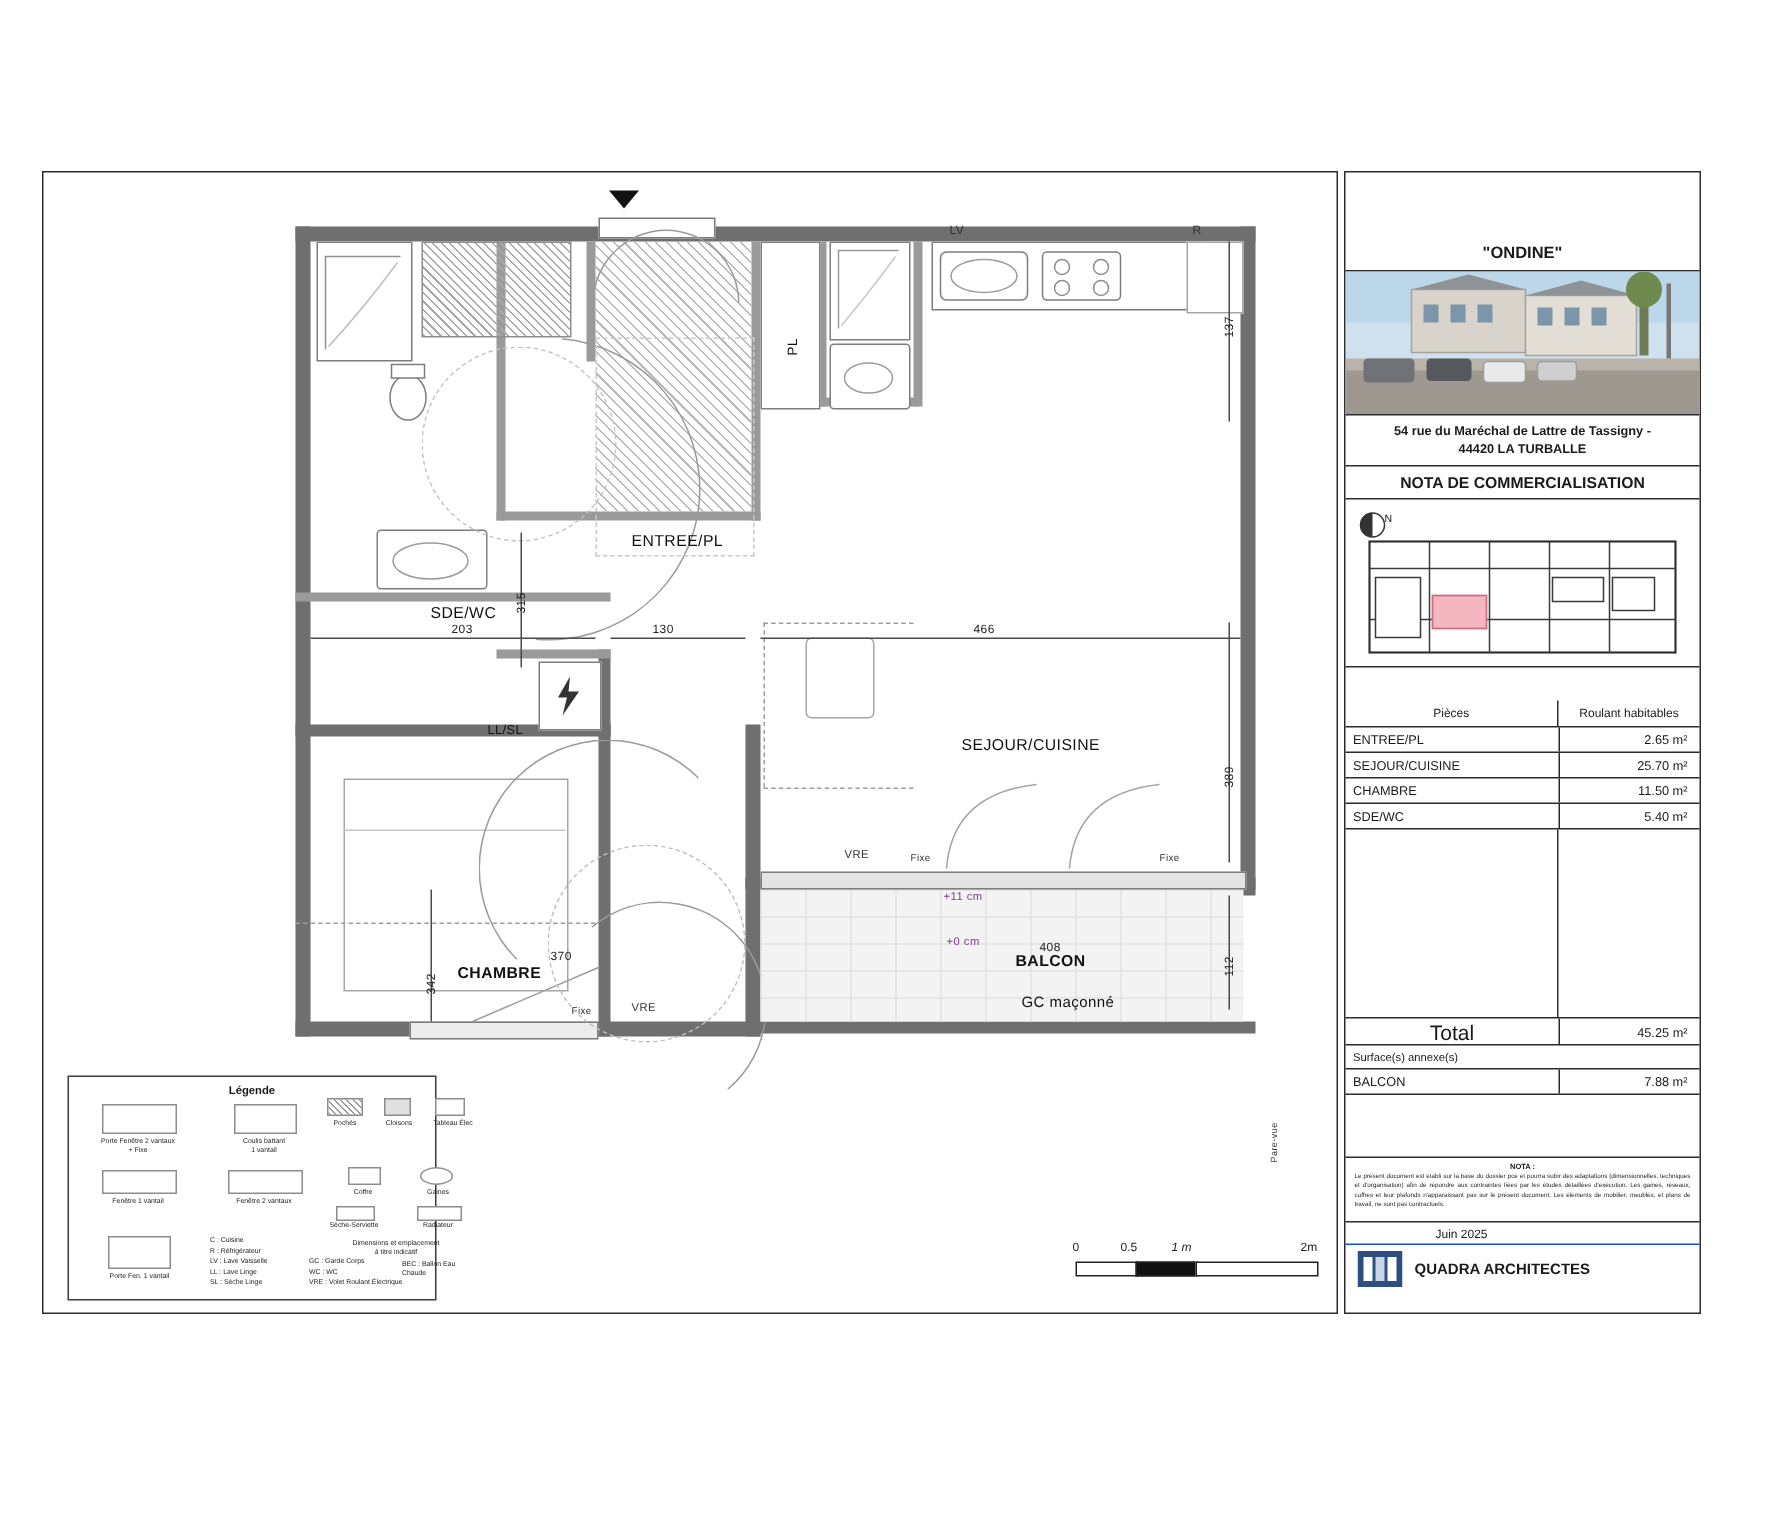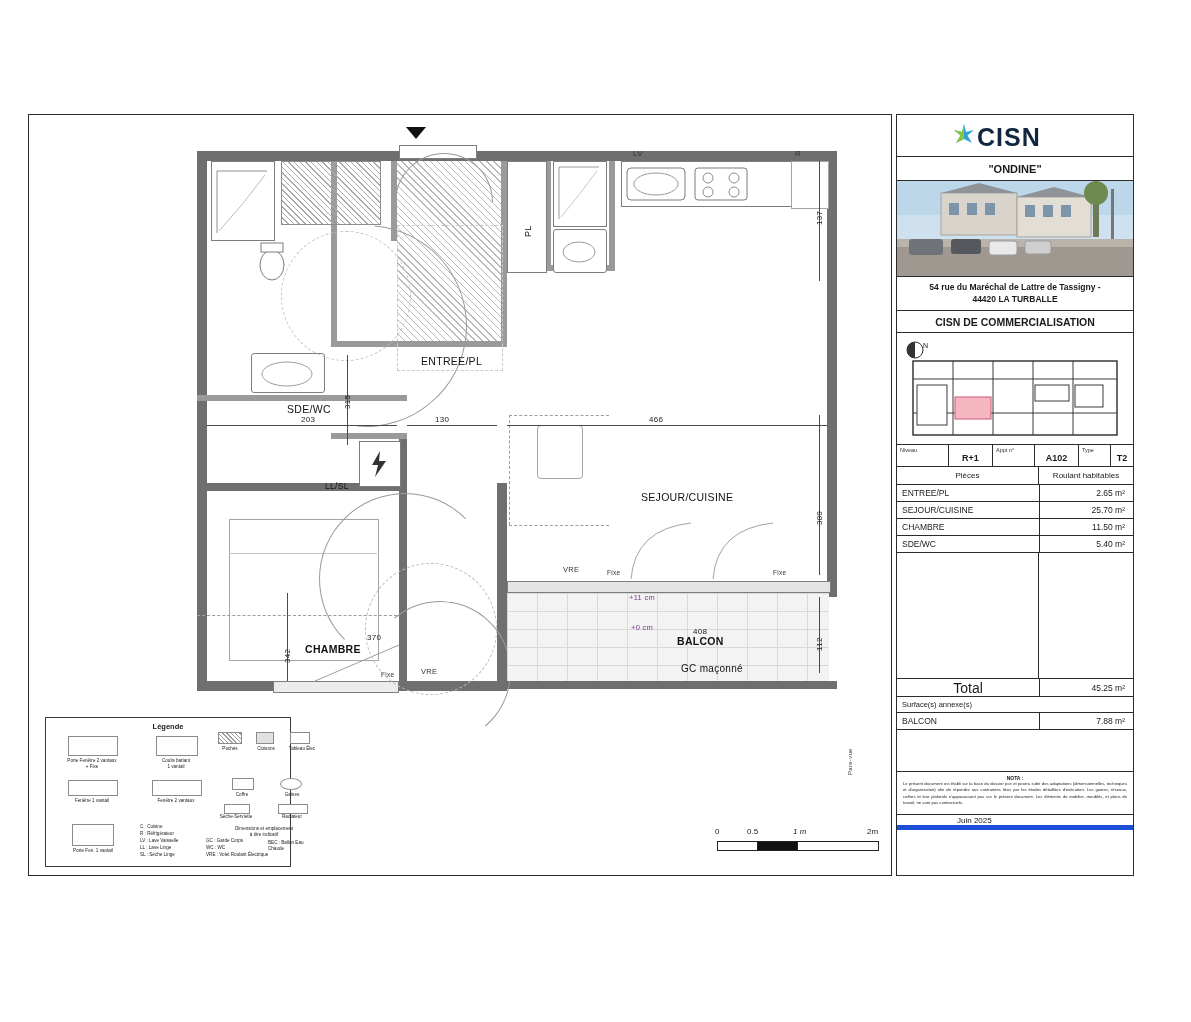--- a/index.html
+++ b/index.html
@@ -72,21 +72,21 @@
   .srow .s{width:94px;padding-right:8px;display:flex;align-items:center;justify-content:flex-end;font-size:8.5px;border-left:1px solid #2b2b2b;box-sizing:border-box;}
   .blankbox{position:absolute;left:0;width:236px;border-bottom:1px solid #2b2b2b;box-sizing:border-box;}
   .total{position:absolute;left:0;height:18px;width:236px;border-bottom:1px solid #2b2b2b;box-sizing:border-box;display:flex;}
   .total .n{width:142px;display:flex;align-items:center;justify-content:center;font-size:14px;}
   .total .s{width:94px;padding-right:8px;display:flex;align-items:center;justify-content:flex-end;font-size:8.5px;border-left:1px solid #2b2b2b;box-sizing:border-box;}
   .annexhdr{position:absolute;left:0;width:236px;height:16px;border-bottom:1px solid #2b2b2b;box-sizing:border-box;
             display:flex;align-items:center;padding-left:5px;font-size:7.5px;}
   .note{position:absolute;left:0;width:236px;box-sizing:border-box;padding:3px 6px;}
   .note .t{font-size:5px;font-weight:bold;text-align:center;}
   .note .b{font-size:4.2px;text-align:justify;line-height:1.5;color:#222;}
-  .datebox{position:absolute;left:0;width:236px;height:16px;border-top:1px solid #2b2b2b;border-bottom:5px solid #1d4ed8;
+  .datebox{position:absolute;left:0;width:236px;height:16px;border-top:1px solid #2b2b2b;border-bottom:1px solid #1d4ed8;
            box-sizing:border-box;display:flex;align-items:center;padding-left:60px;font-size:8px;}
   .archi{position:absolute;left:0;width:236px;height:32px;box-sizing:border-box;display:flex;align-items:center;}
   .archi .nm{font-size:10px;font-weight:bold;margin-left:46px;}
 </style>
 </head>
 <body>
 
 <div class="sheet">
 
   <div class="plan-frame">
@@ -301,34 +301,27 @@
       <div class="lg-cell" style="left:160px;top:134px;width:72px;text-align:left;">VRE : Volet Roulant Électrique</div>
       <div class="lg-cell" style="left:222px;top:122px;width:50px;text-align:left;">BEC : Ballon Eau Chaude</div>
     </div>
 
     <div class="scalebar" style="left:688px;top:712px;">
       <div class="sb-seg" style="left:0;width:40px;background:#fff;"></div>
       <div class="sb-seg" style="left:40px;width:40px;background:#111;"></div>
       <div class="sb-seg" style="left:80px;width:80px;background:#fff;"></div>
       <div class="sb-lbl" style="left:-2px;">0</div>
       <div class="sb-lbl" style="left:30px;">0.5</div>
-      <div class="sb-lbl" style="left:76px;font-style:italic;">1 m</div>
+      <div class="sb-lbl" style="left:64px;font-style:italic;">1 m</div>
       <div class="sb-lbl" style="left:150px;">2m</div>
     </div>
   </div>
 
   <div class="side-frame">
 
-    <div class="logo-box">
-      <svg class="star" viewBox="0 0 24 24">
-        <path d="M12 1 L14 9 L22 7 L15.5 12.5 L20 20 L12 16 L4 20 L8.5 12.5 L2 7 L10 9 Z" fill="#2ea3d6"></path>
-        <path d="M12 1 L10 9 L2 7 L8.5 12.5 L4 20 L12 16 Z" fill="#8cc63f"></path>
-      </svg>
-      <div class="logo-text">CISN</div>
-    </div>
 
     <div class="ondine">"ONDINE"</div>
 
     <div class="photo">
       <svg width="236" height="96" viewBox="0 0 236 96">
         <rect x="0" y="0" width="236" height="96" fill="#cfe0ee"></rect>
         <rect x="0" y="0" width="236" height="34" fill="#bcd6ea"></rect>
         <rect x="44" y="12" width="76" height="42" fill="#d8d3cb" stroke="#a8a49c"></rect>
         <polygon points="44,12 82,2 120,12" fill="#8e9398"></polygon>
         <rect x="120" y="16" width="74" height="40" fill="#e2ded6" stroke="#a8a49c"></rect>
@@ -349,21 +342,21 @@
         <circle cx="199" cy="12" r="12" fill="#6f8a4e"></circle>
         <rect x="214" y="8" width="3" height="50" fill="#777"></rect>
       </svg>
     </div>
 
     <div class="addr">
       <div>54 rue du Maréchal de Lattre de Tassigny -</div>
       <div>44420 LA TURBALLE</div>
     </div>
 
-    <div class="pdc">CISN DE COMMERCIALISATION</div>
+    <div class="pdc">NOTA DE COMMERCIALISATION</div>
 
     <div class="keyplan">
       <svg style="position:absolute;left:8px;top:6px;" width="26" height="22">
         <circle cx="10" cy="11" r="8" fill="none" stroke="#333"></circle>
         <path d="M10 3 A8 8 0 0 0 10 19 Z" fill="#333"></path>
         <text x="18" y="9" font-size="7" font-family="Liberation Sans" fill="#111">N</text>
       </svg>
       <svg style="position:absolute;left:10px;top:22px;" width="216" height="86" viewBox="0 0 216 86">
         <rect x="6" y="6" width="204" height="74" fill="#ffffff" stroke="#2b2b2b" stroke-width="1.4"></rect>
         <line x1="6" y1="24" x2="210" y2="24" stroke="#3a3a3a"></line>
@@ -372,40 +365,20 @@
         <line x1="86" y1="6" x2="86" y2="80" stroke="#3a3a3a"></line>
         <line x1="126" y1="6" x2="126" y2="80" stroke="#3a3a3a"></line>
         <line x1="166" y1="6" x2="166" y2="80" stroke="#3a3a3a"></line>
         <rect x="48" y="42" width="36" height="22" fill="#f4b6c0" stroke="#cf6f82" stroke-width="1.2"></rect>
         <rect x="128" y="30" width="34" height="16" fill="#ffffff" stroke="#3a3a3a"></rect>
         <rect x="168" y="30" width="28" height="22" fill="#ffffff" stroke="#3a3a3a"></rect>
         <rect x="10" y="30" width="30" height="40" fill="#ffffff" stroke="#3a3a3a"></rect>
       </svg>
     </div>
 
-    <div class="idrow">
-      <div class="idcell" style="width:52px;">
-        <span class="k">Niveau</span>
-      </div>
-      <div class="idcell" style="width:44px;">
-        <span class="v">R+1</span>
-      </div>
-      <div class="idcell" style="width:42px;">
-        <span class="k">Appt n°</span>
-      </div>
-      <div class="idcell" style="width:44px;">
-        <span class="v">A102</span>
-      </div>
-      <div class="idcell" style="width:32px;">
-        <span class="k">Type</span>
-      </div>
-      <div class="idcell" style="width:22px;border-right:none;">
-        <span class="v">T2</span>
-      </div>
-    </div>
 
     <div class="hdr2">
       <div style="width:142px;border-right:1px solid #2b2b2b;">Pièces</div>
       <div style="width:94px;">Roulant habitables</div>
     </div>
 
     <div class="srow" style="top:370px;">
       <div class="n">ENTREE/PL</div>
       <div class="s">2.65 m²</div>
     </div>
@@ -439,14 +412,23 @@
     </div>
     <div class="blankbox" style="top:615px;height:42px;"></div>
 
     <div class="note" style="top:657px;height:42px;">
       <div class="t">NOTA :</div>
       <div class="b">Le présent document est établi sur la base du dossier pce et pourra subir des adaptations (dimensionnelles, techniques et d'organisation) afin de répondre aux contraintes liées par les études détaillées d'exécution. Les gaines, réseaux, coffres et leur plafonds n'apparaissant pas sur le présent document. Les éléments de mobilier, meublés, et plans de travail, ne sont pas contractuels.</div>
     </div>
 
     <div class="datebox" style="top:699px;">Juin 2025</div>
 
+    <div class="archi" style="top:715px;">
+      <svg style="position:absolute;left:8px;top:4px;" width="30" height="24">
+        <rect x="0" y="0" width="30" height="24" fill="#2d4f80"></rect>
+        <rect x="4" y="4" width="6" height="16" fill="#fff"></rect>
+        <rect x="12" y="4" width="6" height="16" fill="#c9d6e8"></rect>
+        <rect x="20" y="4" width="6" height="16" fill="#fff"></rect>
+      </svg>
+      <div class="nm">QUADRA ARCHITECTES</div>
+    </div>
   </div>
 </div>
 
 </body></html>

